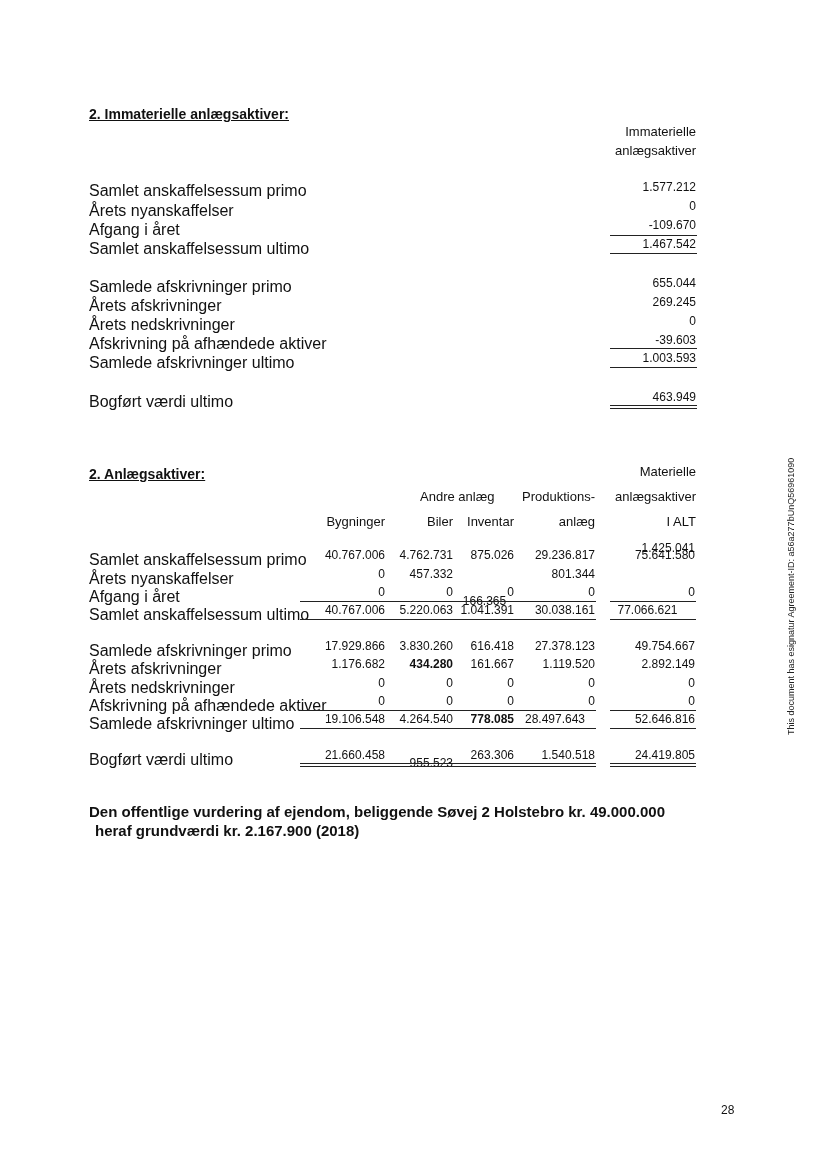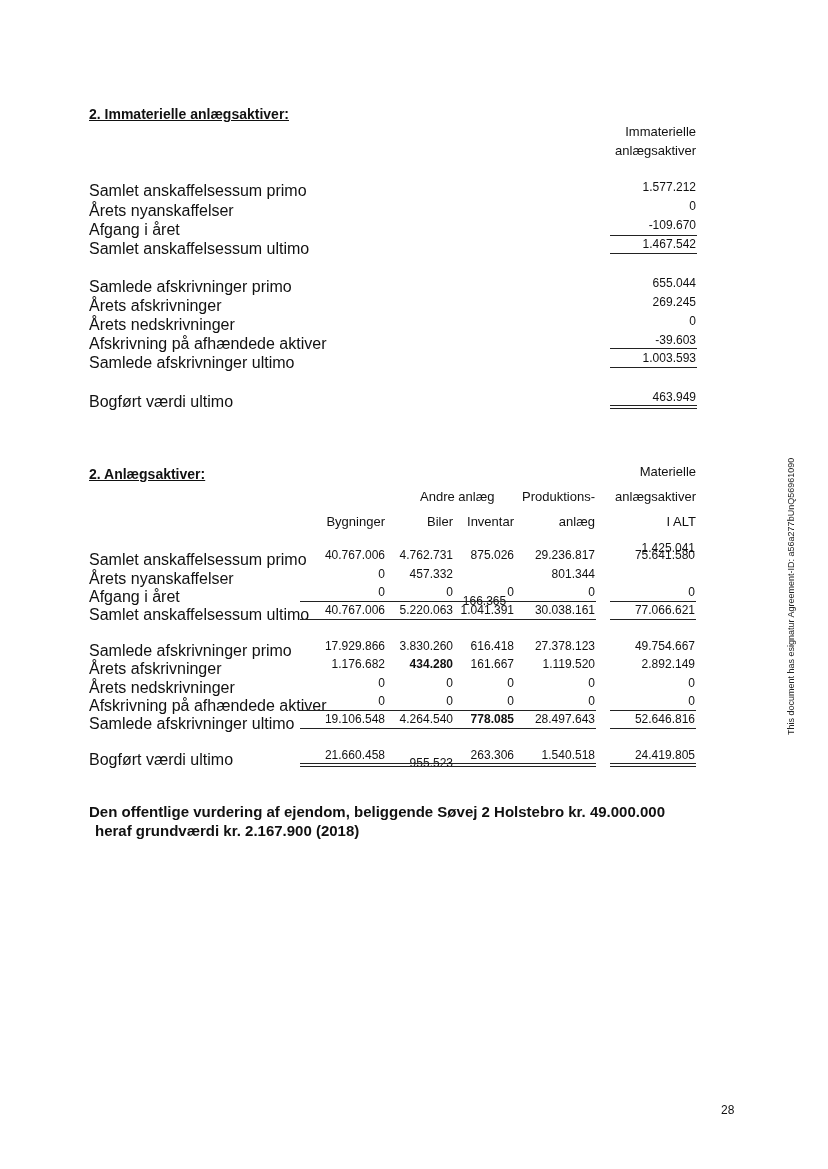--- a/index.html
+++ b/index.html
@@ -91,21 +91,21 @@
   <div class="abs num" style="left:515px;top:585px;width:80px;">0</div>
   <div class="abs num" style="left:600px;top:585px;width:95px;">0</div>
   <div class="line" style="left:300px;top:601px;width:296px;"></div>
   <div class="line" style="left:610px;top:601px;width:86px;"></div>
 
   <div class="abs label" style="left:89px;top:606px;">Samlet anskaffelsessum ultimo</div>
   <div class="abs num" style="left:300px;top:603px;width:85px;">40.767.006</div>
   <div class="abs num" style="left:390px;top:603px;width:63px;">5.220.063</div>
   <div class="abs num" style="left:455px;top:603px;width:59px;">1.041.391</div>
   <div class="abs num" style="left:515px;top:603px;width:80px;">30.038.161</div>
-  <div class="abs num" style="left:600px;top:603px;width:95px;">77.066.621</div>
+  <div class="abs num" style="left:600px;top:603px;width:95px;text-align:center;">77.066.621</div>
   <div class="line" style="left:300px;top:619px;width:296px;"></div>
   <div class="line" style="left:610px;top:619px;width:86px;"></div>
 
   <div class="abs label" style="left:89px;top:642px;">Samlede afskrivninger primo</div>
   <div class="abs num" style="left:300px;top:639px;width:85px;">17.929.866</div>
   <div class="abs num" style="left:390px;top:639px;width:63px;">3.830.260</div>
   <div class="abs num" style="left:455px;top:639px;width:59px;">616.418</div>
   <div class="abs num" style="left:515px;top:639px;width:80px;">27.378.123</div>
   <div class="abs num" style="left:600px;top:639px;width:95px;">49.754.667</div>
 
@@ -129,21 +129,21 @@
   <div class="abs num" style="left:455px;top:694px;width:59px;">0</div>
   <div class="abs num" style="left:515px;top:694px;width:80px;">0</div>
   <div class="abs num" style="left:600px;top:694px;width:95px;">0</div>
   <div class="line" style="left:300px;top:710px;width:296px;"></div>
   <div class="line" style="left:610px;top:710px;width:86px;"></div>
 
   <div class="abs label" style="left:89px;top:715px;">Samlede afskrivninger ultimo</div>
   <div class="abs num" style="left:300px;top:712px;width:85px;">19.106.548</div>
   <div class="abs num" style="left:390px;top:712px;width:63px;">4.264.540</div>
   <div class="abs num" style="left:455px;top:712px;width:59px;font-weight:bold;">778.085</div>
-  <div class="abs num" style="left:515px;top:712px;width:80px;">28.497.643</div>
+  <div class="abs num" style="left:515px;top:712px;width:80px;text-align:center;">28.497.643</div>
   <div class="abs num" style="left:600px;top:712px;width:95px;">52.646.816</div>
   <div class="line" style="left:300px;top:728px;width:296px;"></div>
   <div class="line" style="left:610px;top:728px;width:86px;"></div>
 
   <div class="abs label" style="left:89px;top:751px;">Bogført værdi ultimo</div>
   <div class="abs num" style="left:300px;top:748px;width:85px;">21.660.458</div>
   <div class="abs num" style="left:390px;top:756px;width:63px;">955.523</div>
   <div class="abs num" style="left:455px;top:748px;width:59px;">263.306</div>
   <div class="abs num" style="left:515px;top:748px;width:80px;">1.540.518</div>
   <div class="abs num" style="left:600px;top:748px;width:95px;text-align:right;">24.419.805</div>

